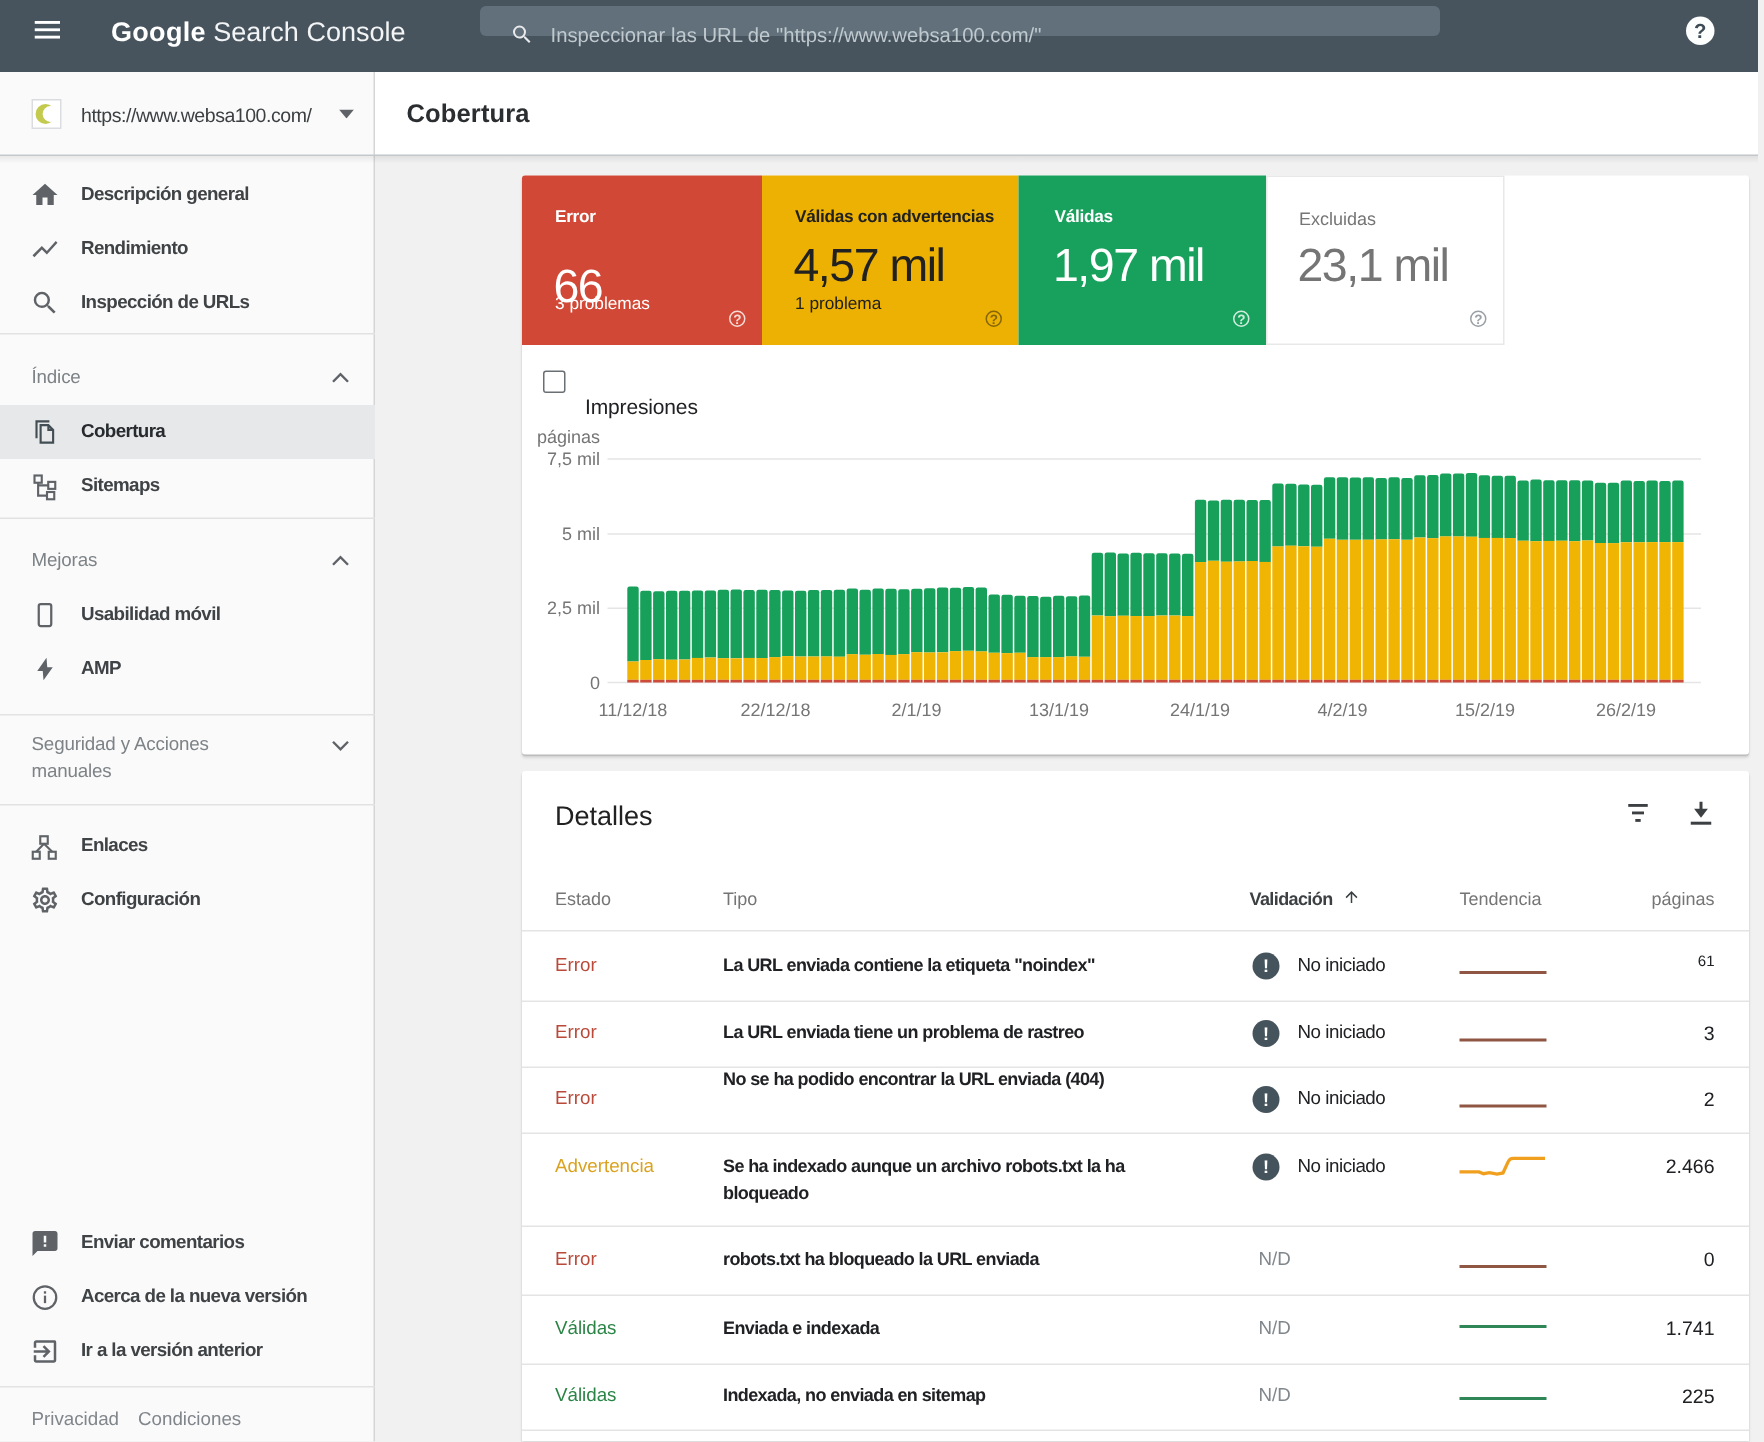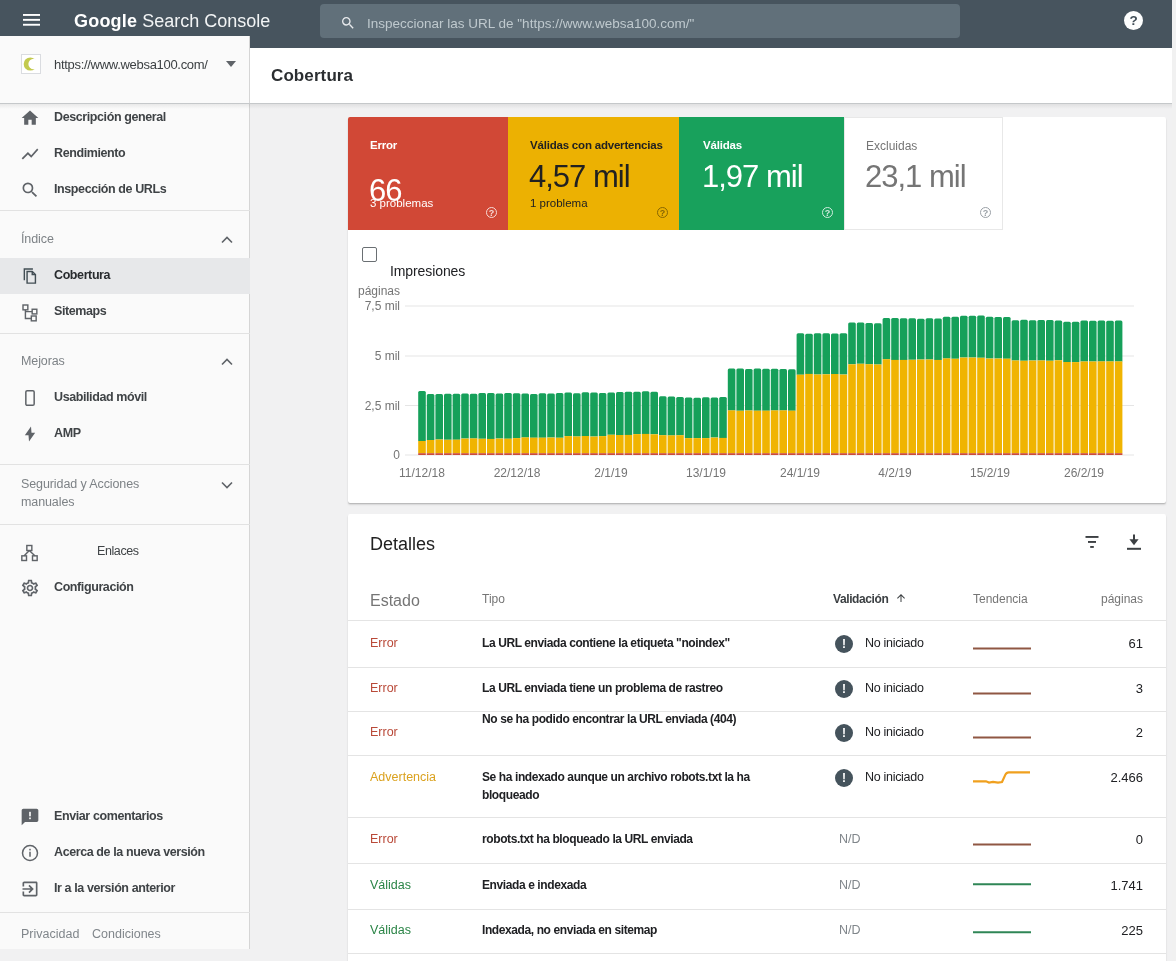--- a/index.html
+++ b/index.html
@@ -16,30 +16,30 @@
 
 <div class="abs" style="left:0;top:0;width:1176px;height:48px;background:#47545e;">
   <svg class="abs" style="left:23px;top:13.6px;" width="17" height="12" viewBox="0 0 17 12">
     <rect x="0" y="0" width="17" height="1.9" fill="#fff"></rect>
     <rect x="0" y="4.9" width="17" height="1.9" fill="#fff"></rect>
     <rect x="0" y="9.8" width="17" height="1.9" fill="#fff"></rect>
   </svg>
   <div class="abs" style="left:74px;top:11px;font-size:18px;color:#fff;">
     <span style="font-weight:bold;letter-spacing:0.2px;">Google</span> <span style="color:#f2f4f5;">Search Console</span>
   </div>
-  <div class="abs" style="left:320px;top:4px;width:640px;height:34px;background:#61707a;border-radius:4px;">
+  <div class="abs" style="left:320px;top:4px;width:640px;height:20px;background:#61707a;border-radius:4px;">
     <svg class="abs" style="left:20px;top:11px;" width="16" height="16" viewBox="0 0 24 24">
       <path fill="#e8eaed" d="M15.5 14h-.79l-.28-.27A6.47 6.47 0 0016 9.5 6.5 6.5 0 109.5 16c1.61 0 3.09-.59 4.23-1.57l.27.28v.79l5 4.99L20.49 19l-4.99-5zm-6 0C7.01 14 5 11.99 5 9.5S7.01 5 9.5 5 14 7.01 14 9.5 11.99 14 9.5 14z"></path>
     </svg>
     <div class="abs" style="left:47px;top:12px;font-size:13.5px;color:#bfc9ce;">Inspeccionar las URL de "https://www.websa100.com/"</div>
   </div>
   <div class="abs" style="left:1124px;top:10.5px;width:19px;height:19px;border-radius:50%;background:#fdfefe;color:#3f4c55;font-size:13.5px;font-weight:bold;text-align:center;line-height:19px;">?</div>
 </div>
 
-<div class="abs" style="left:0;top:36px;width:250px;height:913px;background:#fafafa;border-right:1px solid #d5d5d5;padding-left:16px;">
+<div class="abs" style="left:0;top:48px;width:250px;height:913px;background:#fafafa;border-right:1px solid #d5d5d5;padding-left:16px;">
   <div class="abs" style="left:21px;top:18px;width:20px;height:20px;background:#fff;border:1px solid #dadce0;">
     <svg width="18" height="18" viewBox="0 0 18 18">
         <circle cx="8.3" cy="9" r="6.6" fill="#c3ca4e"></circle>
         <circle cx="11.7" cy="9" r="5.3" fill="#fff"></circle>
       </svg>
   </div>
   <div class="abs" style="left:54px;top:21px;font-size:13px;letter-spacing:-0.3px;color:#3c4043;">https://www.websa100.com/</div>
   <svg class="abs" style="left:226px;top:25px;" width="10" height="6" viewBox="0 0 10 6">
       <path d="M0 0h10L5 6z" fill="#5f6368"></path>
     </svg>
@@ -120,21 +120,21 @@
 <div style="position:absolute;left:0;top:516px;width:0;height:0;">
         <svg width="20" height="20" viewBox="0 0 24 24" style="position:absolute;left:20px;top:-10px;">
           <g fill="none" stroke="#5f6368" stroke-width="1.7">
             <rect x="8.2" y="4.2" width="6" height="6"></rect>
             <rect x="2.2" y="16.6" width="5.6" height="5.6"></rect>
             <rect x="15" y="16.6" width="5.6" height="5.6"></rect>
             <path d="M11.2 10.2L5 16.6M11.2 10.2l6.6 6.4"></path>
           </g>
         </svg>
       </div>
-      <div style="position:absolute;left:54px;top:508px;font-size:12.5px;font-weight:normal;color:#3f4346;letter-spacing:-0.4px;margin-left:43px;">Enlaces</div>
+      <div style="position:absolute;left:54px;top:508px;font-size:12.5px;font-weight:bold;color:#3f4346;letter-spacing:-0.4px;">Enlaces</div>
 <div style="position:absolute;left:0;top:552px;width:0;height:0;">
         <svg width="20" height="20" viewBox="0 0 24 24" style="position:absolute;left:20px;top:-10px;">
           <path fill="#5f6368" d="M19.43 12.98c.04-.32.07-.64.07-.98 0-.34-.03-.66-.07-.98l2.11-1.65c.19-.15.24-.42.12-.64l-2-3.46c-.09-.16-.26-.25-.44-.25-.06 0-.12.01-.17.03l-2.49 1c-.52-.4-1.08-.73-1.69-.98l-.38-2.65C14.46 2.18 14.25 2 14 2h-4c-.25 0-.46.18-.49.42l-.38 2.65c-.61.25-1.17.59-1.69.98l-2.49-1c-.06-.02-.12-.03-.18-.03-.17 0-.34.09-.43.25l-2 3.46c-.13.22-.07.49.12.64l2.11 1.65c-.04.32-.07.65-.07.98 0 .33.03.66.07.98l-2.11 1.65c-.19.15-.24.42-.12.64l2 3.46c.09.16.26.25.44.25.06 0 .12-.01.17-.03l2.49-1c.52.4 1.08.73 1.69.98l.38 2.65c.03.24.24.42.49.42h4c.25 0 .46-.18.49-.42l.38-2.65c.61-.25 1.17-.59 1.69-.98l2.49 1c.06.02.12.03.18.03.17 0 .34-.09.43-.25l2-3.46c.12-.22.07-.49-.12-.64l-2.11-1.65zm-1.98-1.71c.04.31.05.52.05.73 0 .21-.02.43-.05.73l-.14 1.13.89.7 1.08.84-.7 1.21-1.27-.51-1.04-.42-.9.68c-.43.32-.84.56-1.25.73l-1.06.43-.16 1.13-.2 1.35h-1.4l-.19-1.35-.16-1.13-1.06-.43c-.43-.18-.83-.41-1.23-.71l-.91-.7-1.06.43-1.27.51-.7-1.21 1.08-.84.89-.7-.14-1.13c-.03-.31-.05-.54-.05-.74s.02-.43.05-.73l.14-1.13-.89-.7-1.08-.84.7-1.21 1.27.51 1.04.42.9-.68c.43-.32.84-.56 1.25-.73l1.06-.43.16-1.13.2-1.35h1.39l.19 1.35.16 1.13 1.06.43c.43.18.83.41 1.23.71l.91.7 1.06-.43 1.27-.51.7 1.21-1.07.85-.89.7.14 1.13zM12 8c-2.21 0-4 1.79-4 4s1.79 4 4 4 4-1.79 4-4-1.79-4-4-4zm0 6c-1.1 0-2-.9-2-2s.9-2 2-2 2 .9 2 2-.9 2-2 2z"></path>
         </svg>
       </div>
       <div style="position:absolute;left:54px;top:544px;font-size:12.5px;font-weight:bold;color:#3f4346;letter-spacing:-0.4px;">Configuración</div>
 <div style="position:absolute;left:0;top:781px;width:0;height:0;">
         <svg width="20" height="20" viewBox="0 0 24 24" style="position:absolute;left:20px;top:-10px;">
           <path fill="#5f6368" d="M20 2H4c-1.1 0-1.99.9-1.99 2L2 22l4-4h14c1.1 0 2-.9 2-2V4c0-1.1-.9-2-2-2z"></path>
           <rect x="11" y="5.8" width="2" height="5.4" fill="#fafafa"></rect>
@@ -471,37 +471,37 @@
     </svg>
 <svg width="14" height="16" viewBox="0 0 14 16" style="position:absolute;left:779px;top:20px;">
       <g fill="#3c4043">
         <rect x="0" y="13.8" width="14" height="2"></rect>
         <rect x="6" y="0.5" width="2" height="5.5"></rect>
         <path d="M2.4 5.2h9.2L7 11.2z"></path>
       </g>
     </svg>
 
   <div id="tablerows">
-      <div style="position:absolute;left:22px;top:78px;font-size:16px;color:#757575;">Estado</div>
+      <div style="position:absolute;left:22px;top:78px;font-size:12px;color:#757575;">Estado</div>
 <div style="position:absolute;left:134px;top:78px;font-size:12px;color:#757575;">Tipo</div>
 <div style="position:absolute;left:485px;top:78px;font-size:12px;color:#3c4043;font-weight:bold;letter-spacing:-0.4px;">Validación</div>
 <svg width="12" height="12" viewBox="0 0 24 24" style="position:absolute;left:547px;top:78px;">
         <path fill="#3c4043" d="M13 20h-2V8l-5.5 5.5-1.42-1.42L12 4.16l7.92 7.92-1.42 1.42L13 8z"></path>
       </svg>
 <div style="position:absolute;left:625px;top:78px;font-size:12px;color:#757575;">Tendencia</div>
 <div style="position:absolute;left:695px;top:78px;width:100px;text-align:right;font-size:12px;color:#757575;">páginas</div>
 <div style="position:absolute;left:0;top:106px;width:818px;height:1px;background:#e4e4e4;"></div>
 <div style="position:absolute;left:22px;top:122px;font-size:12.5px;color:#b94938;">Error</div>
 <div style="position:absolute;left:134px;top:122px;font-size:12px;color:#202124;font-weight:bold;letter-spacing:-0.4px;">La URL enviada contiene la etiqueta "noindex"</div>
 <div style="position:absolute;left:487px;top:121px;width:18px;height:18px;border-radius:50%;background:#45535c;color:#fff;font-size:12px;font-weight:bold;text-align:center;line-height:18px;">!</div>
 <div style="position:absolute;left:517px;top:122px;font-size:12.5px;letter-spacing:-0.3px;color:#202124;">No iniciado</div>
 <svg width="60" height="16" viewBox="0 0 60 16" style="position:absolute;left:624px;top:122px;">
         <path d="M1 12.4H59" fill="none" stroke="#8f5743" stroke-width="2"></path>
       </svg>
-<div style="position:absolute;left:695px;top:122px;width:100px;text-align:right;font-size:13px;color:#202124;">61</div>
+<div style="position:absolute;left:695px;top:122px;width:100px;text-align:right;font-size:10px;color:#202124;">61</div>
 <div style="position:absolute;left:0;top:153px;width:818px;height:1px;background:#e4e4e4;"></div>
 <div style="position:absolute;left:22px;top:167px;font-size:12.5px;color:#b94938;">Error</div>
 <div style="position:absolute;left:134px;top:167px;font-size:12px;color:#202124;font-weight:bold;letter-spacing:-0.4px;">La URL enviada tiene un problema de rastreo</div>
 <div style="position:absolute;left:487px;top:166px;width:18px;height:18px;border-radius:50%;background:#45535c;color:#fff;font-size:12px;font-weight:bold;text-align:center;line-height:18px;">!</div>
 <div style="position:absolute;left:517px;top:167px;font-size:12.5px;letter-spacing:-0.3px;color:#202124;">No iniciado</div>
 <svg width="60" height="16" viewBox="0 0 60 16" style="position:absolute;left:624px;top:167px;">
         <path d="M1 12.4H59" fill="none" stroke="#8f5743" stroke-width="2"></path>
       </svg>
 <div style="position:absolute;left:695px;top:167px;width:100px;text-align:right;font-size:13px;color:#202124;">3</div>
 <div style="position:absolute;left:0;top:197px;width:818px;height:1px;background:#e4e4e4;"></div>

